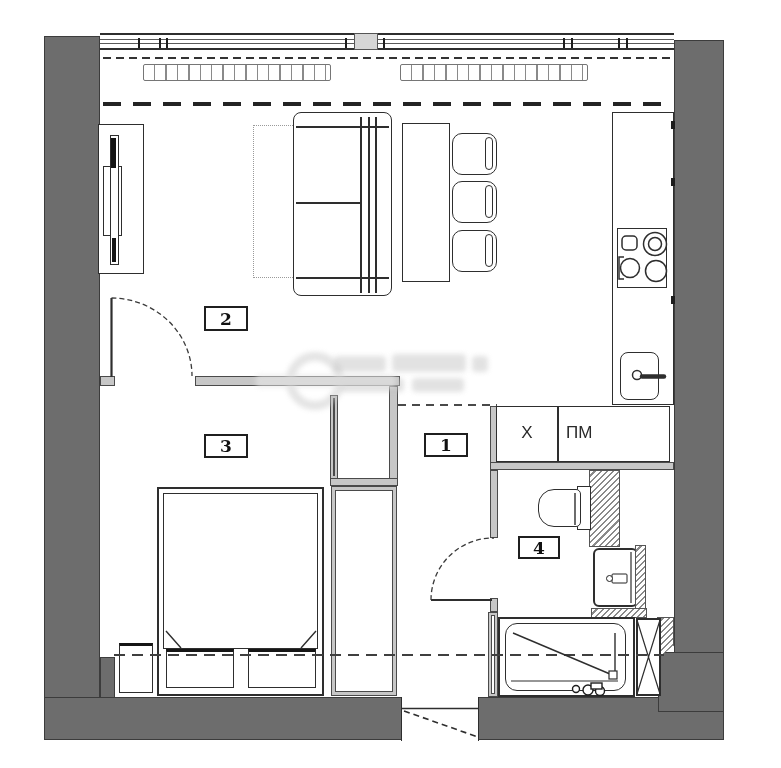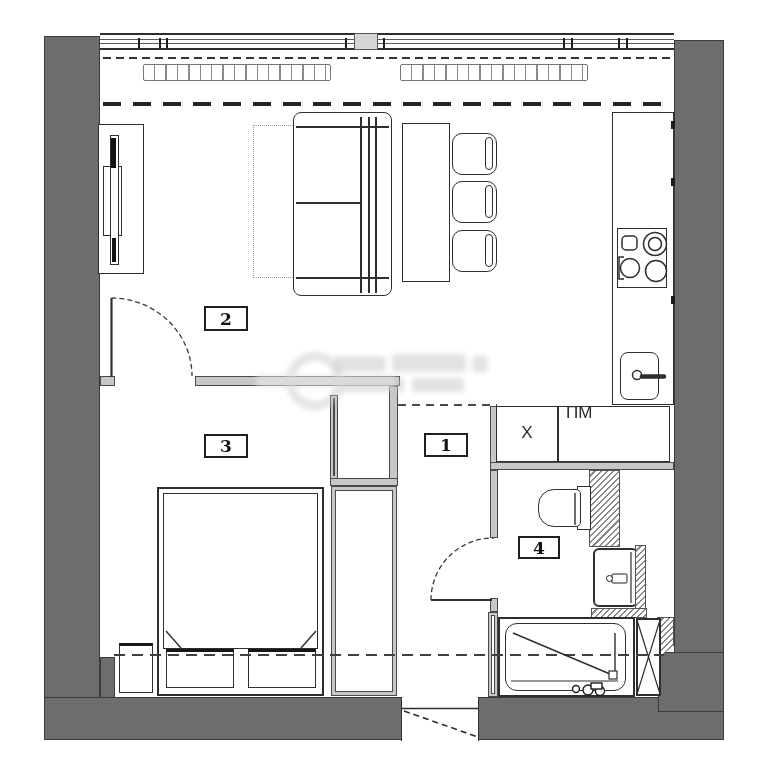--- a/index.html
+++ b/index.html
@@ -109,21 +109,21 @@
   <div class="a thin" style="left:452px;top:230px;width:45px;height:42px;border-radius:10px">
     <div class="a thin" style="right:3px;top:3px;width:8px;height:33px;border-radius:4px"></div>
   </div>
 
   <div class="a thin" style="left:612px;top:112px;width:62px;height:293px"></div>
   <div class="a thin" style="left:617px;top:228px;width:50px;height:60px"></div>
   <div class="a furn" style="left:620px;top:352px;width:39px;height:48px;border-radius:8px"></div>
   <div class="a thin" style="left:496px;top:406px;width:62px;height:56px"></div>
   <div class="a thin" style="left:558px;top:406px;width:112px;height:56px"></div>
   <div class="txt" style="left:496px;top:423px;width:62px;text-align:center">Х</div>
-  <div class="txt" style="left:566px;top:403px;width:60px">ПМ</div>
+  <div class="txt" style="left:566px;top:423px;width:60px">ПМ</div>
 
   <div class="a furn" style="left:157px;top:487px;width:167px;height:209px;border-width:2px"></div>
   <div class="a thin" style="left:163px;top:493px;width:155px;height:156px"></div>
   <div class="a pillow" style="left:166px;top:649px;width:68px;height:39px"></div>
   <div class="a pillow" style="left:248px;top:649px;width:68px;height:39px"></div>
   <div class="a pillow" style="left:119px;top:643px;width:34px;height:50px"></div>
 
   <div class="a hatch" style="left:589px;top:470px;width:31px;height:77px"></div>
   <div class="a furn" style="left:577px;top:486px;width:14px;height:44px;border-width:1.4px"></div>
   <div class="a furn" style="left:538px;top:489px;width:43px;height:38px;border-radius:16px 5px 5px 16px"></div>

